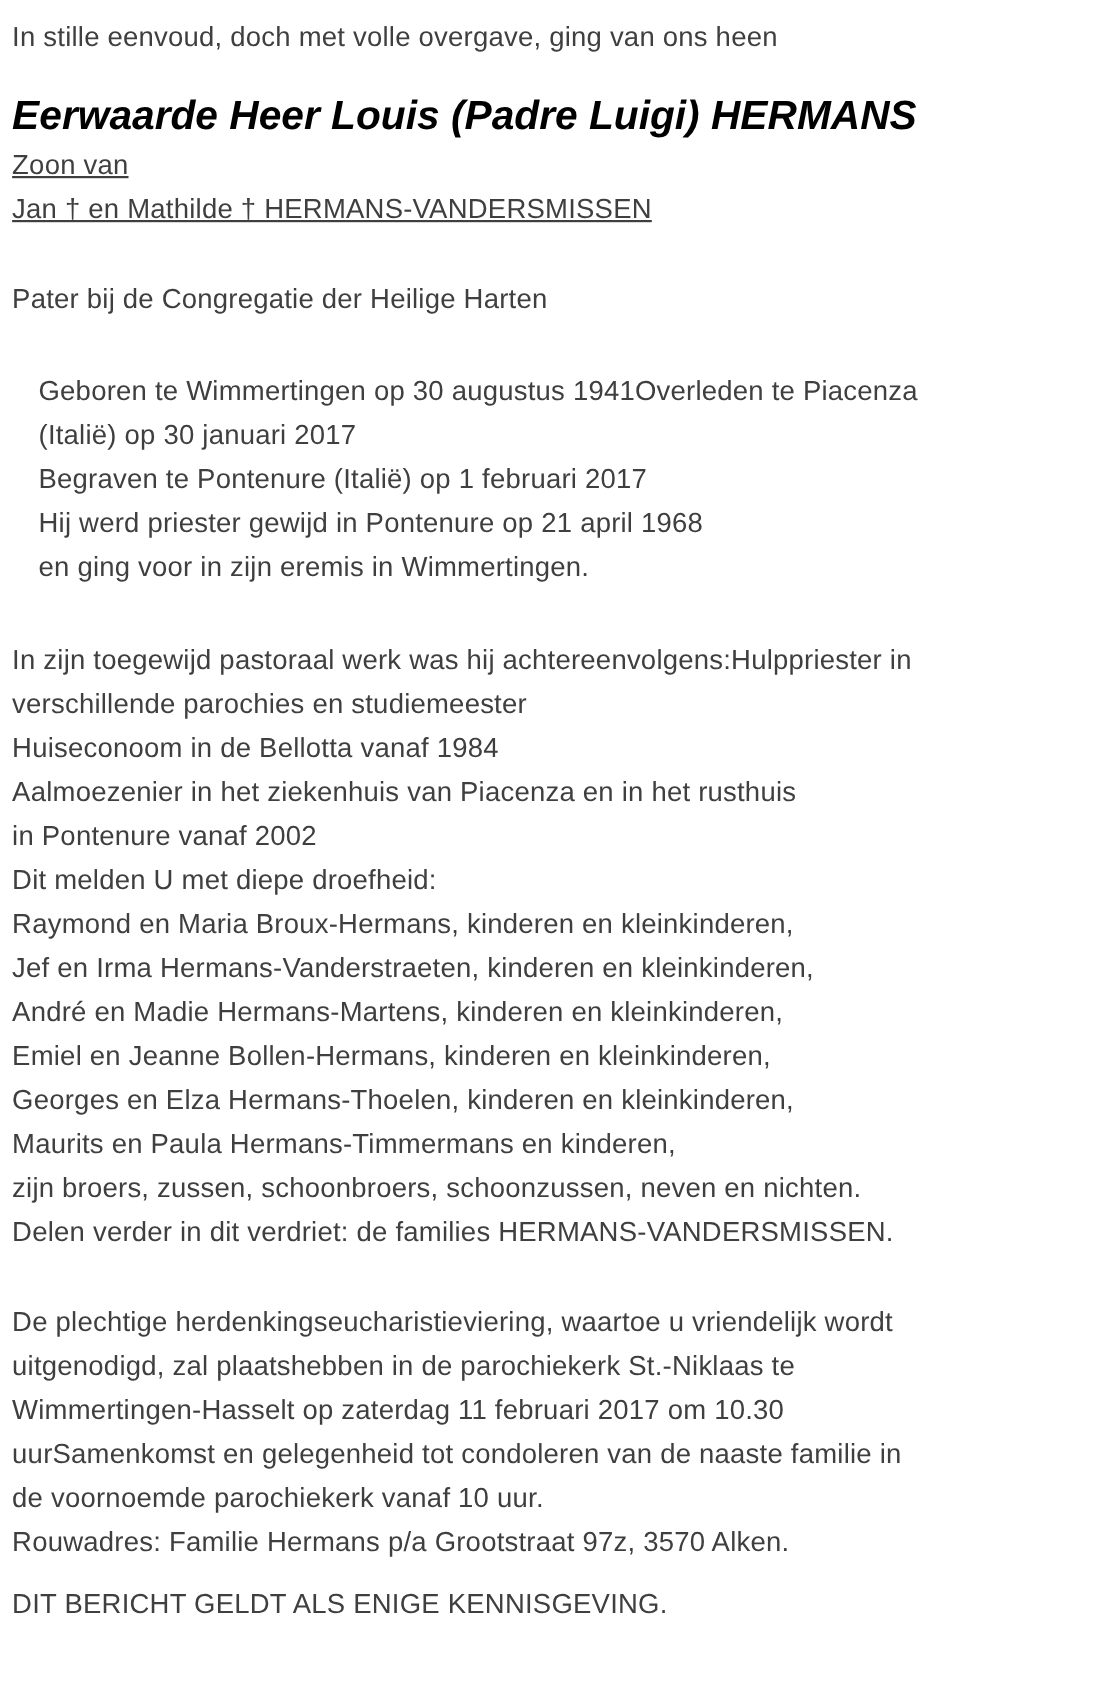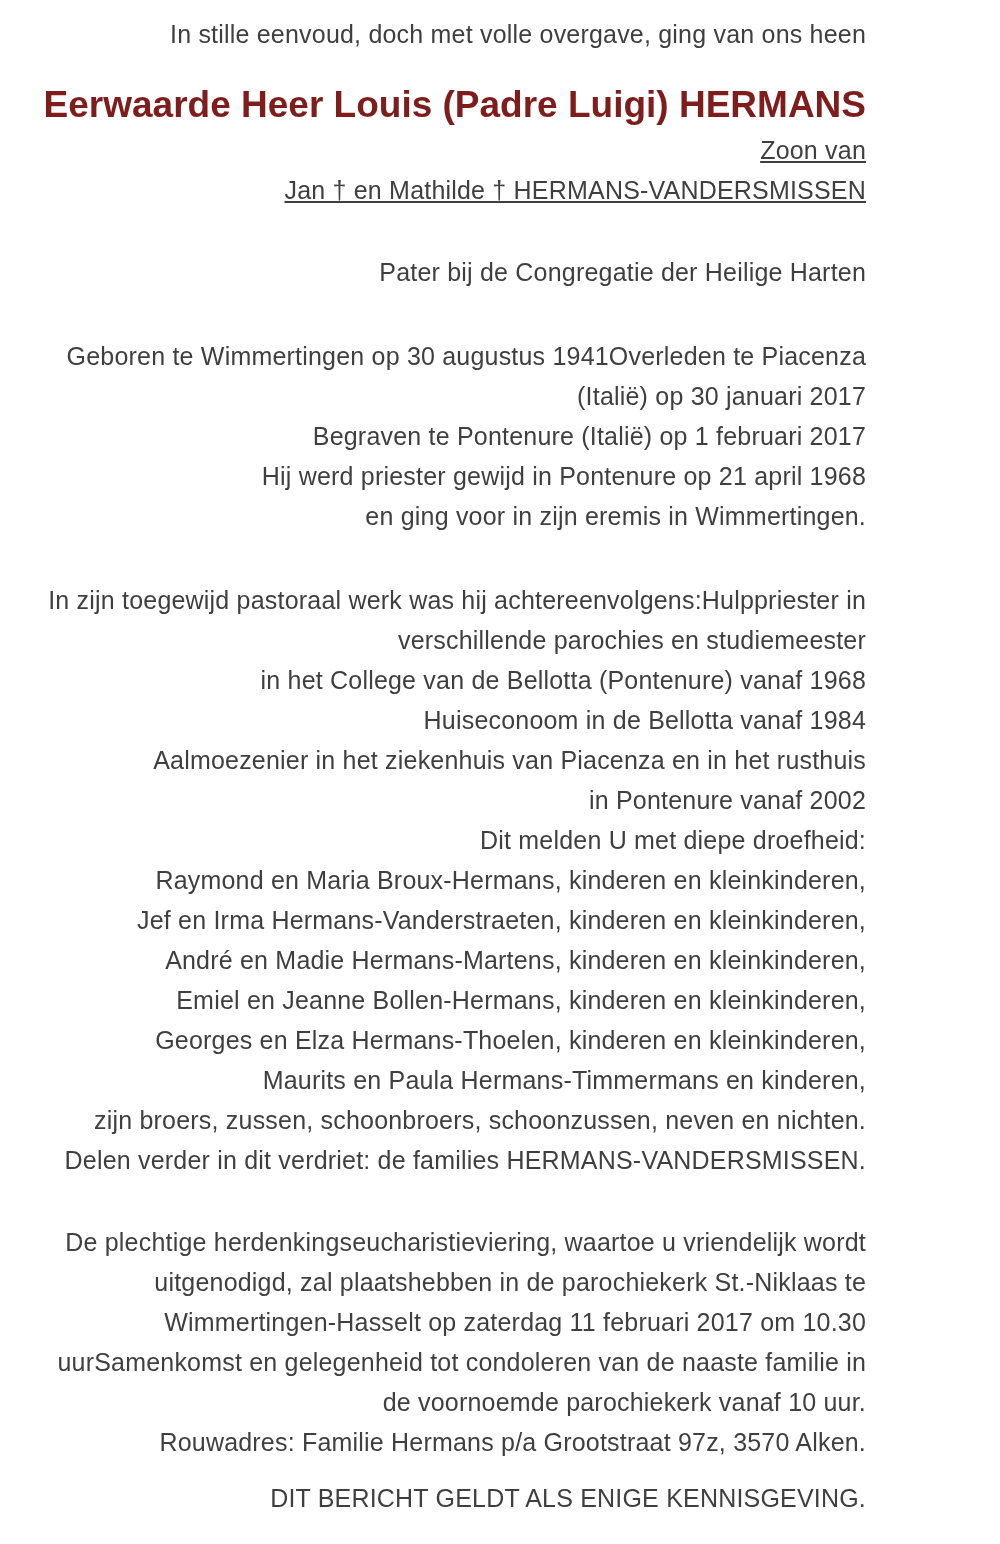--- a/index.html
+++ b/index.html
@@ -13,38 +13,38 @@
     font-family: "Liberation Sans", "DejaVu Sans", sans-serif;
     color: #3f3f3f;
     overflow: hidden;
   }
   .doc {
     box-sizing: border-box;
     width: 880px;
     height: 1544px;
     padding: 14px 14px 2px 11px;
     background: #ffffff;
-    text-align: right;
   }
   .line {
     font-size: 25px;
     line-height: 40px;
     white-space: nowrap;
     letter-spacing: 0.2px;
   }
   .opening {
     margin: 0;
   }
   .name-title {
     margin: 26px 0 0 0;
     font-size: 37px;
     line-height: 50px;
     font-weight: 700;
-    color: #7f1d1d;
+    color: #000000;
     white-space: nowrap;
+    font-style: italic;
   }
   .lineage {
     margin: 0;
     text-decoration: underline;
   }
   .vocation-block {
     margin-top: 42px;
   }
   .life-block {
     margin-top: 44px;
@@ -82,21 +82,20 @@
     <div class="line">Geboren te Wimmertingen op 30 augustus 1941Overleden te Piacenza</div>
     <div class="line">(Italië) op 30 januari 2017</div>
     <div class="line">Begraven te Pontenure (Italië) op 1 februari 2017</div>
     <div class="line">Hij werd priester gewijd in Pontenure op 21 april 1968</div>
     <div class="line">en ging voor in zijn eremis in Wimmertingen.</div>
   </div>
 
   <div class="ministry-block">
     <div class="line">In zijn toegewijd pastoraal werk was hij achtereenvolgens:Hulppriester in</div>
     <div class="line">verschillende parochies en studiemeester</div>
-    <div class="line">in het College van de Bellotta (Pontenure) vanaf 1968</div>
     <div class="line">Huiseconoom in de Bellotta vanaf 1984</div>
     <div class="line">Aalmoezenier in het ziekenhuis van Piacenza en in het rusthuis</div>
     <div class="line">in Pontenure vanaf 2002</div>
     <div class="line">Dit melden U met diepe droefheid:</div>
     <div class="line">Raymond en Maria Broux-Hermans, kinderen en kleinkinderen,</div>
     <div class="line">Jef en Irma Hermans-Vanderstraeten, kinderen en kleinkinderen,</div>
     <div class="line">André en Madie Hermans-Martens, kinderen en kleinkinderen,</div>
     <div class="line">Emiel en Jeanne Bollen-Hermans, kinderen en kleinkinderen,</div>
     <div class="line">Georges en Elza Hermans-Thoelen, kinderen en kleinkinderen,</div>
     <div class="line">Maurits en Paula Hermans-Timmermans en kinderen,</div>

